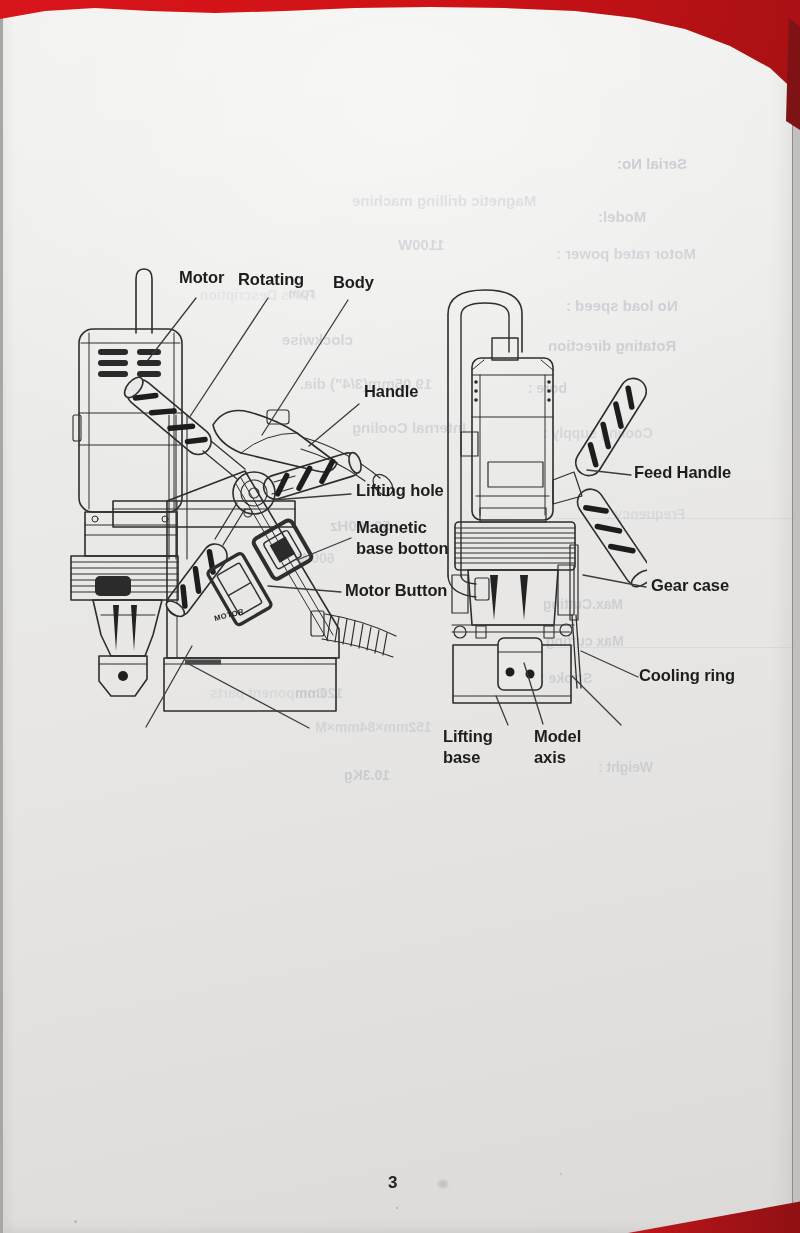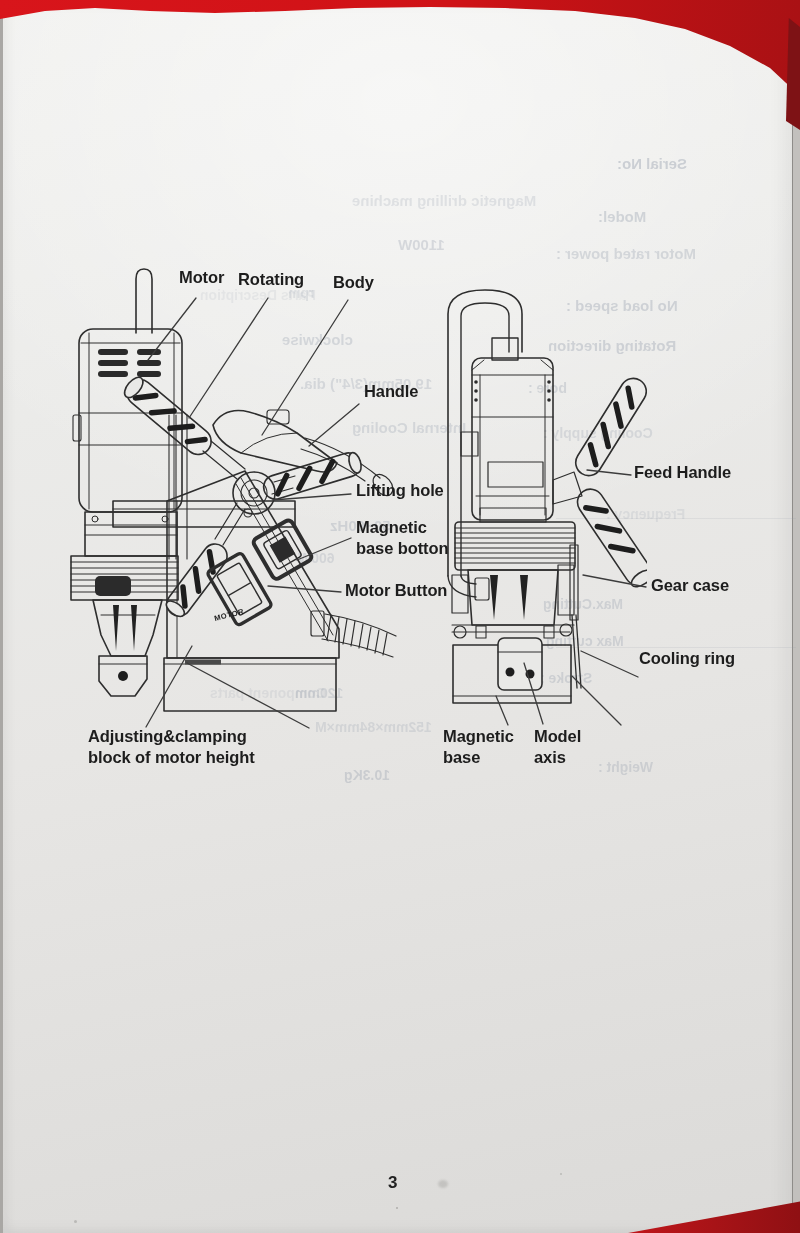--- a/index.html
+++ b/index.html
@@ -42,21 +42,21 @@
     line-height:1.27;letter-spacing:-.1px;}
   .c-motor{left:179px;top:267px}
   .c-slideway{left:238px;top:269px}
   .c-body{left:333px;top:272px}
   .c-handle{left:364px;top:381px}
   .c-lifting{left:356px;top:480px}
   .c-magbotton{left:356px;top:517px;width:108px}
   .c-motorbtn{left:345px;top:580px}
   .c-feedhandle{left:634px;top:462px}
   .c-gearcase{left:651px;top:575px}
-  .c-coolingring{left:639px;top:648px}
+  .c-coolingring{left:639px;top:665px}
   .c-adjusting{left:88px;top:726px;width:186px}
   .c-buckle{left:289px;top:730px;width:120px}
   .c-magbase{left:443px;top:726px;width:82px}
   .c-mainaxis{left:534px;top:726px;width:48px}
   .c-wrench{left:599px;top:726px;width:150px}
   .page-num{position:absolute;left:388px;top:1173px;z-index:4;font-size:17px;font-weight:700;color:#222;}
   
   .gh{position:absolute;z-index:2;transform:scaleX(-1);font-weight:700;color:#939cab;
     white-space:nowrap;}
   .g-serial{left:617px;top:155px;font-size:15px;opacity:.40}
@@ -313,22 +313,21 @@
   <div class="callout c-motor">Motor</div>
   <div class="callout c-slideway">Rotating</div>
   <div class="callout c-body">Body</div>
   <div class="callout c-handle">Handle</div>
   <div class="callout c-lifting">Lifting hole</div>
   <div class="callout c-magbotton">Magnetic base botton</div>
   <div class="callout c-motorbtn">Motor Button</div>
   <div class="callout c-feedhandle">Feed Handle</div>
   <div class="callout c-gearcase">Gear case</div>
   <div class="callout c-coolingring">Cooling ring</div>
-  <div class="callout c-adjusting">Adjusting&amp;clamping block of motor height</div>
-  <div class="callout c-magbase">Magnetic base</div>
+  <div class="callout c-magbase">Lifting base</div>
   <div class="callout c-mainaxis">Model axis</div>
 
   <div class="page-num">3</div>
 
   <div class="speck sp1"></div>
   <div class="speck sp2"></div>
   <div class="speck sp3"></div>
   <div class="speck sp4"></div>
 
   <div class="red-top"></div>

